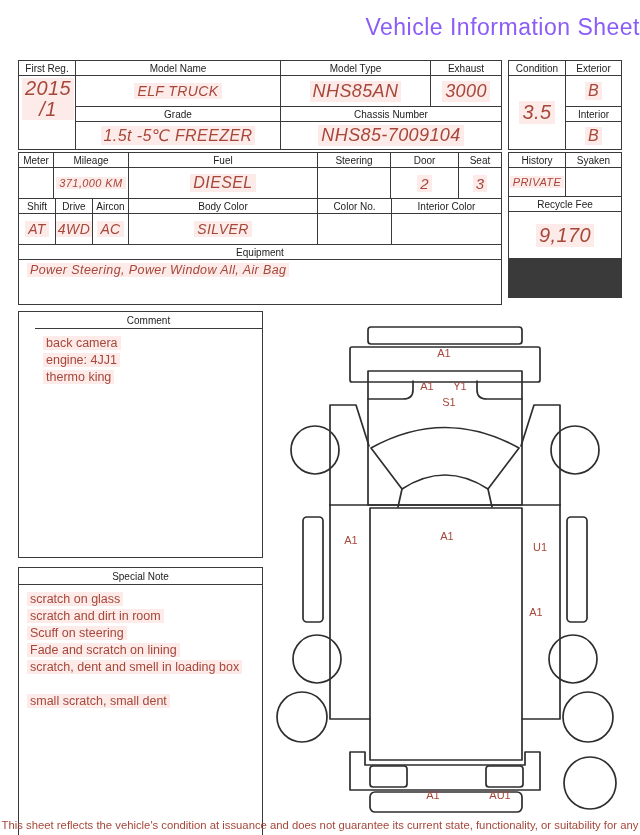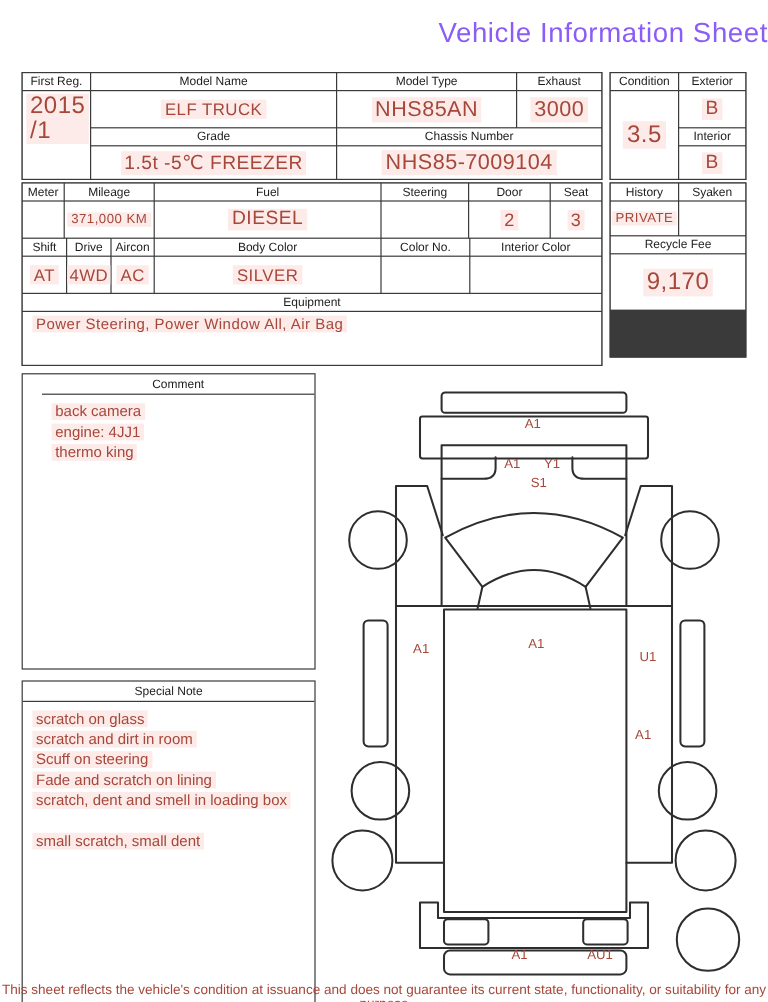--- a/index.html
+++ b/index.html
@@ -7,26 +7,26 @@
     --highlight:#fcebe9;
     --line:#3a3a3a;
   }
   *{margin:0;padding:0;box-sizing:border-box;}
   html,body{background:#fff;}
   body{font-family:"Liberation Sans","DejaVu Sans",sans-serif;}
   .sheet{position:relative;width:640px;height:835px;background:#fff;overflow:hidden;}
   .title{position:absolute;top:14px;left:0;width:100%;text-align:right;
          font-size:23px;font-weight:400;letter-spacing:.5px;color:#8b5cf6;}
   
-  .gbox{position:absolute;border:1.5px solid var(--line);background:var(--line);}
+  .gbox{position:absolute;border:1.5px solid var(--line);background:var(--line);text-align:center;}
   .stack{display:flex;flex-direction:column;gap:1px;}
   .grid{display:grid;gap:1px;background:var(--line);}
   .cell{background:#fff;display:flex;align-items:center;justify-content:center;overflow:hidden;}
   .lbl{font-size:10px;color:#1c1c1c;white-space:nowrap;}
-  .val{color:var(--accent);letter-spacing:.4px;white-space:nowrap;}
+  .val{color:var(--accent);letter-spacing:.4px;white-space:nowrap;font-style:italic;}
   .hl{background:var(--highlight);padding:0 3px;}
   .hl:empty{background:none;padding:0;}
   .v20{font-size:20px;} .v18{font-size:18px;} .v17{font-size:14px;} .v16{font-size:16px;}
   .v15{font-size:15px;} .v14{font-size:14px;} .v12{font-size:12.5px;} .v11{font-size:11px;}
   .left-top{justify-content:flex-start;align-items:flex-start;}
   .pre{white-space:pre-line;line-height:1.05;}
   
   .tbox{position:absolute;border:1.5px solid var(--line);background:#fff;}
   .tbox .head{height:17px;border-bottom:1px solid var(--line);display:flex;
               align-items:center;justify-content:center;}

